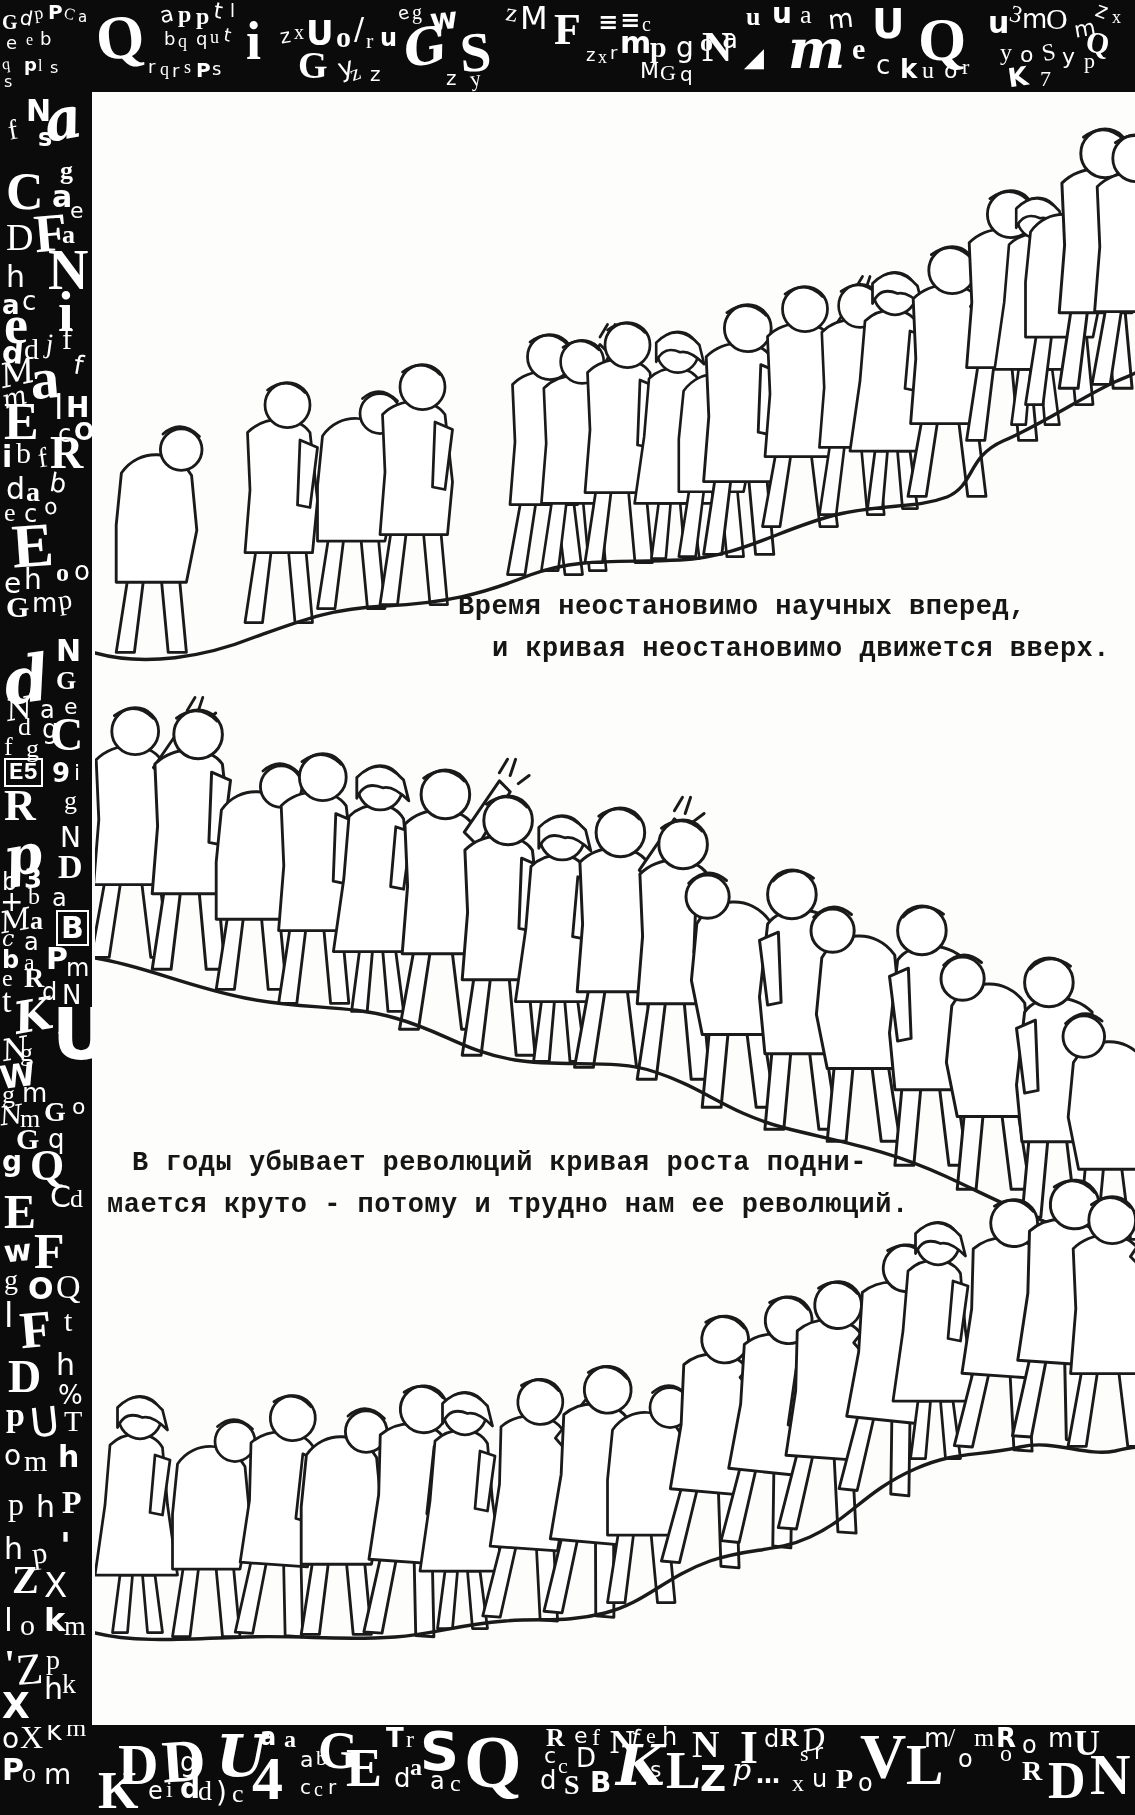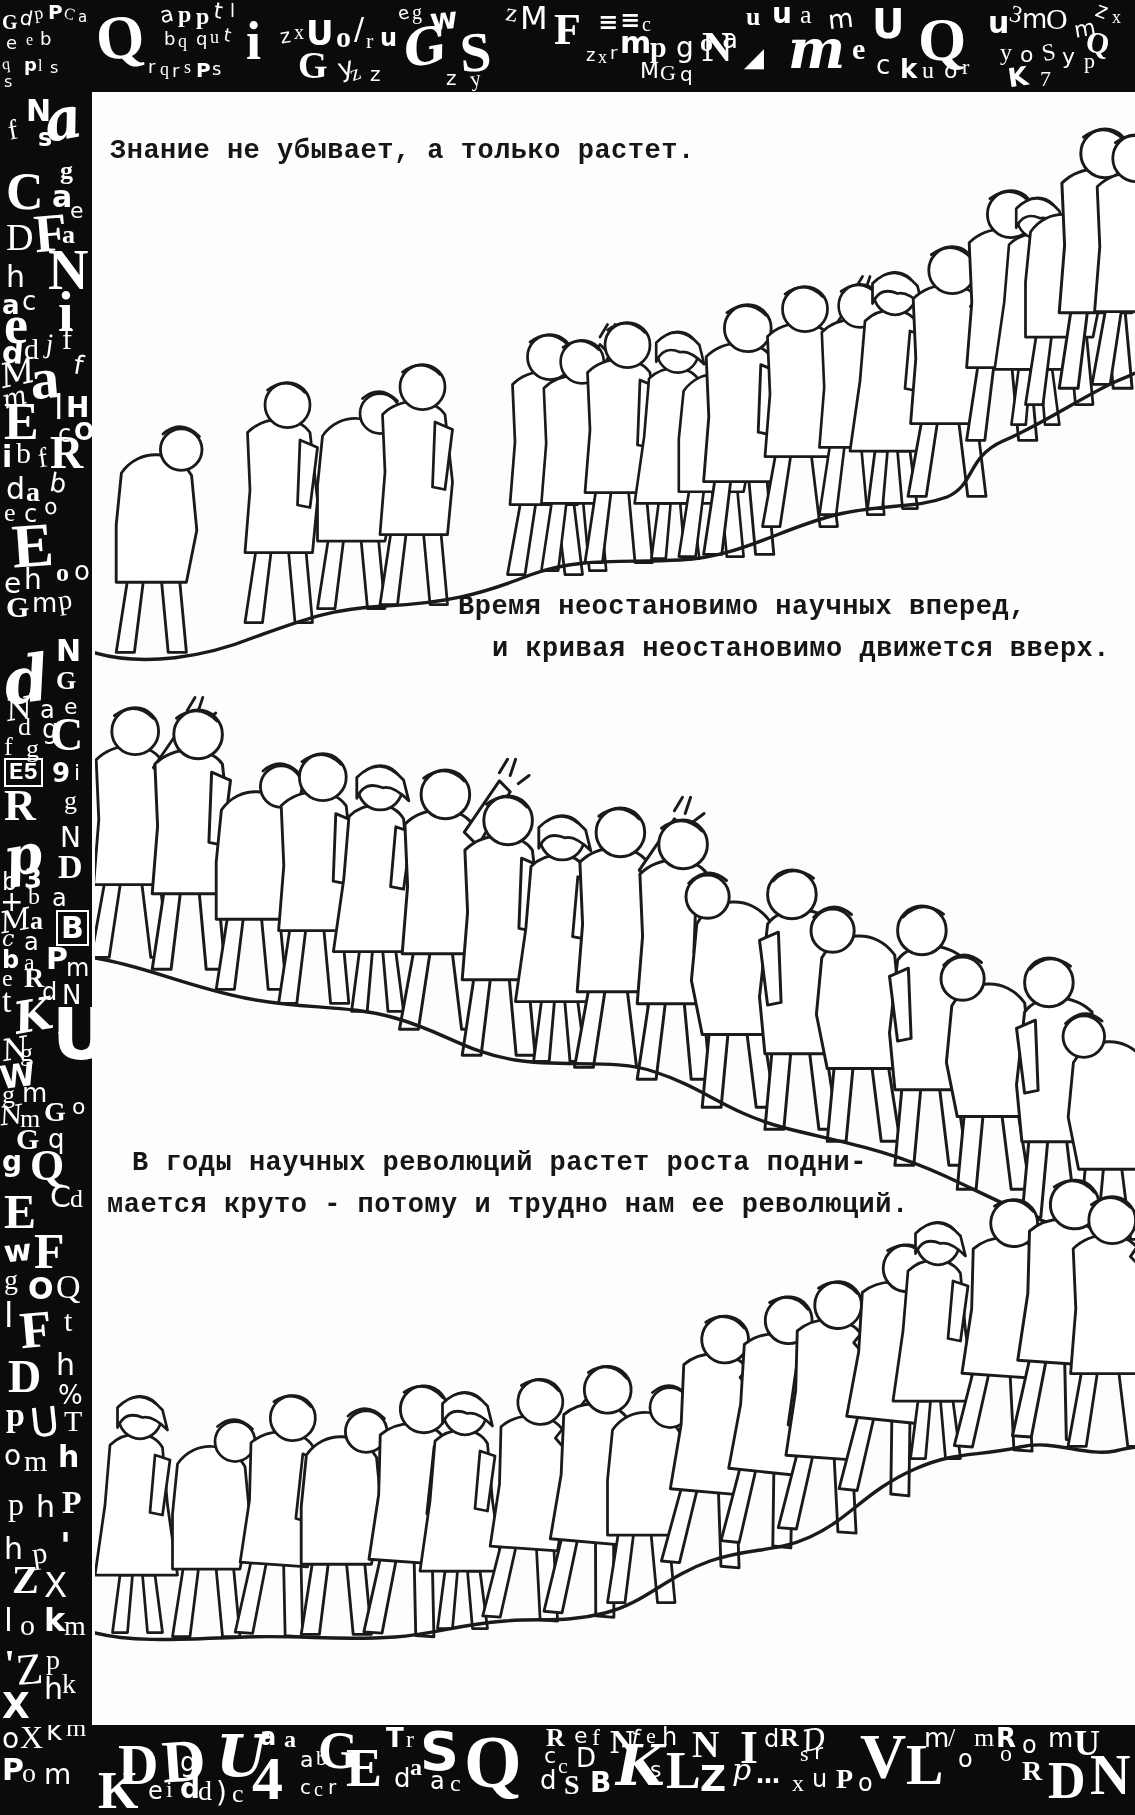--- a/index.html
+++ b/index.html
@@ -447,19 +447,18 @@
         <use href="#fig-b" transform="translate(722 378) rotate(4) scale(2.6 2.6)"></use>
         <use href="#fig-a" transform="translate(780 340) rotate(6) scale(2.6 2.6)"></use>
         <use href="#fig-d" transform="translate(838 306) rotate(0) scale(2.5 2.5)"></use>
         <use href="#fig-b" transform="translate(898 296) rotate(4) scale(2.6 2.6)"></use>
         <use href="#fig-a" transform="translate(955 286) rotate(4) scale(2.7 2.7)"></use>
         <use href="#fig-b" transform="translate(1012 294) rotate(0) scale(2.6 2.6)"></use>
       </g>
     <path class="ground" d="M0,478 C40,488 90,484 150,482 C210,480 240,486 300,482 C340,479 360,470 410,466 C450,463 470,468 510,458 C550,448 570,422 615,406 C655,392 680,398 715,382 C755,364 770,336 820,314 C860,296 880,302 925,292 C960,284 990,302 1020,296 C1032,293 1038,292 1044,292"></path>
   </svg>
 
-  <div class="caption" style="left:110px;top:136px">Знание не убывает, а только растет.</div>
   <div class="caption" style="left:458px;top:592px">Время неостановимо научных вперед,</div>
   <div class="caption" style="left:492px;top:634px">и кривая неостановимо движется вверх.</div>
-  <div class="caption" style="left:132px;top:1148px">В годы научных революций растет роста подни-</div>
+  <div class="caption" style="left:132px;top:1148px">В годы убывает революций кривая роста подни-</div>
   <div class="caption" style="left:107px;top:1190px">мается круто - потому и трудно нам ее революций.</div>
 
 </div>
 
 </body></html>

